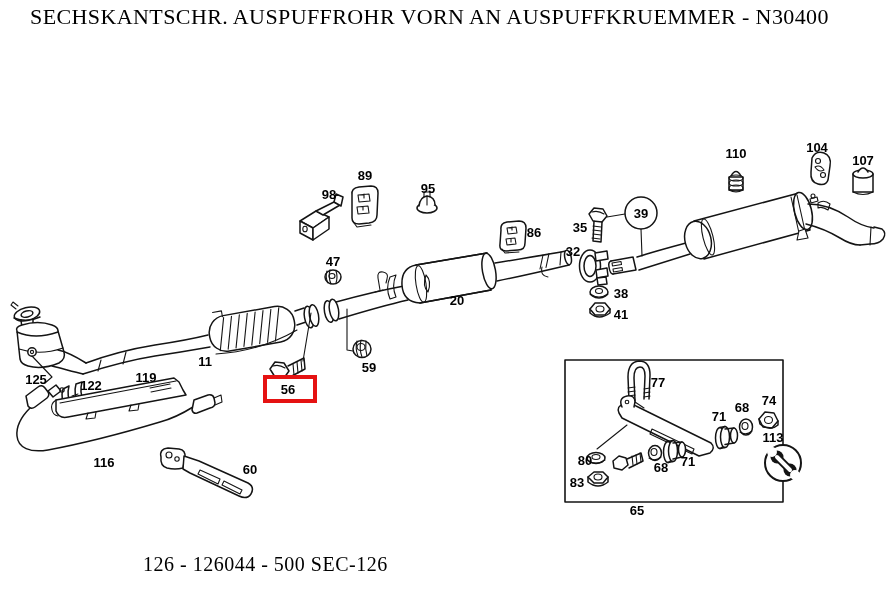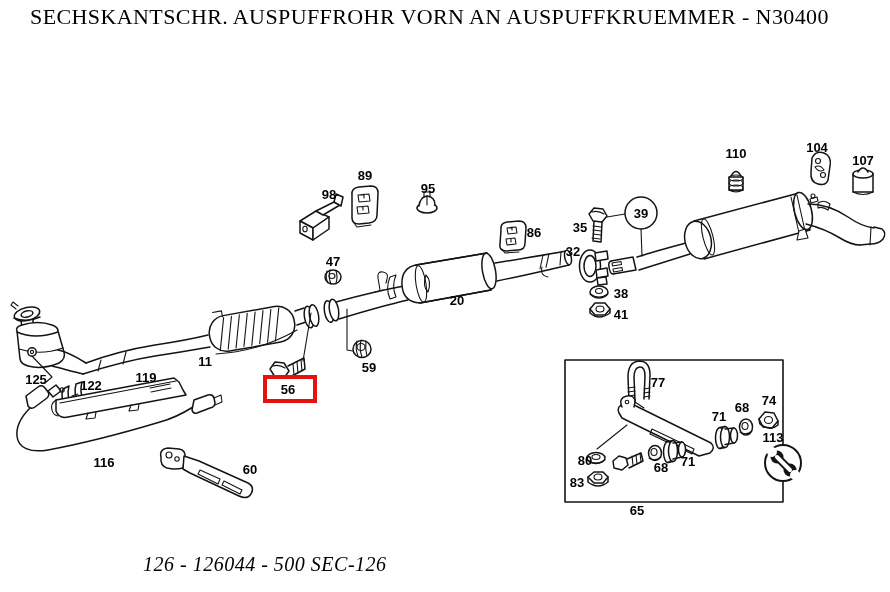--- a/index.html
+++ b/index.html
@@ -2,21 +2,21 @@
 <html><head>
 <meta charset="utf-8">
 <style>
   html,body{margin:0;padding:0;background:#fff;}
   .stage{position:relative;width:890px;height:592px;background:#fff;overflow:hidden;
          font-family:"Liberation Sans",sans-serif;}
   .title{position:absolute;left:30px;top:2px;width:860px;height:32px;
          font-family:"Liberation Serif",serif;font-size:22px;line-height:30px;color:#000;
          white-space:nowrap;overflow:hidden;letter-spacing:.4px;}
   .footer{position:absolute;left:143px;top:553px;font-family:"Liberation Serif",serif;
-          font-size:20px;color:#000;letter-spacing:.5px;font-style:italic;}
+          font-size:20px;color:#000;letter-spacing:.5px;}
   .diagram-svg{position:absolute;left:0;top:0;}
   .diagram-svg *{stroke:#141414;stroke-width:1.5;fill:none;stroke-linecap:round;stroke-linejoin:round;}
   .diagram-svg .fw{fill:#ffffff;}
   .diagram-svg .fb{fill:#141414;stroke:none;}
   .diagram-svg .thin{stroke-width:1.1;}
   .diagram-svg .wht{stroke:#ffffff;fill:#ffffff;}
   .diagram-svg .whtl{stroke:#ffffff;}
   #labels-layer{position:absolute;left:0;top:0;width:890px;height:592px;pointer-events:none;}
   .part-label{position:absolute;transform:translate(-50%,-50%);font-weight:bold;
               font-size:13px;color:#000;white-space:nowrap;}

